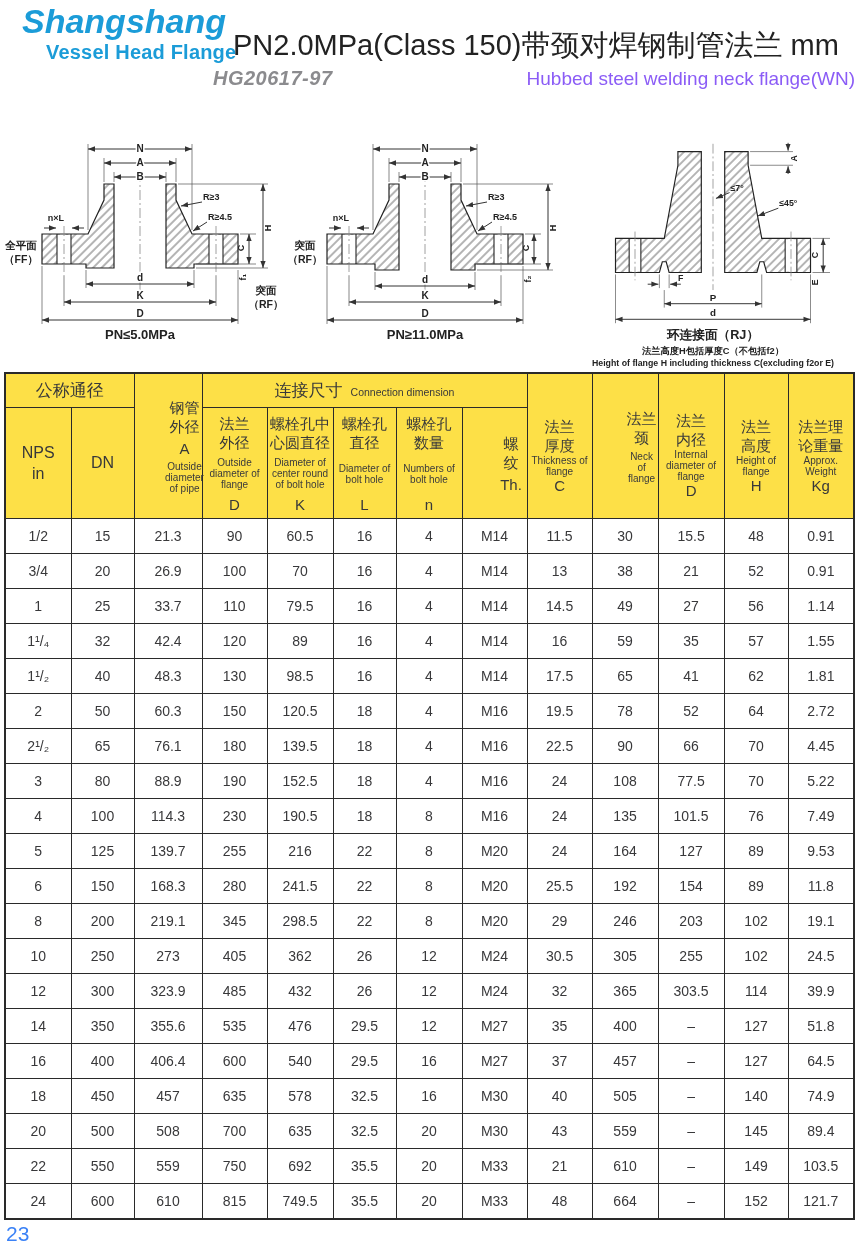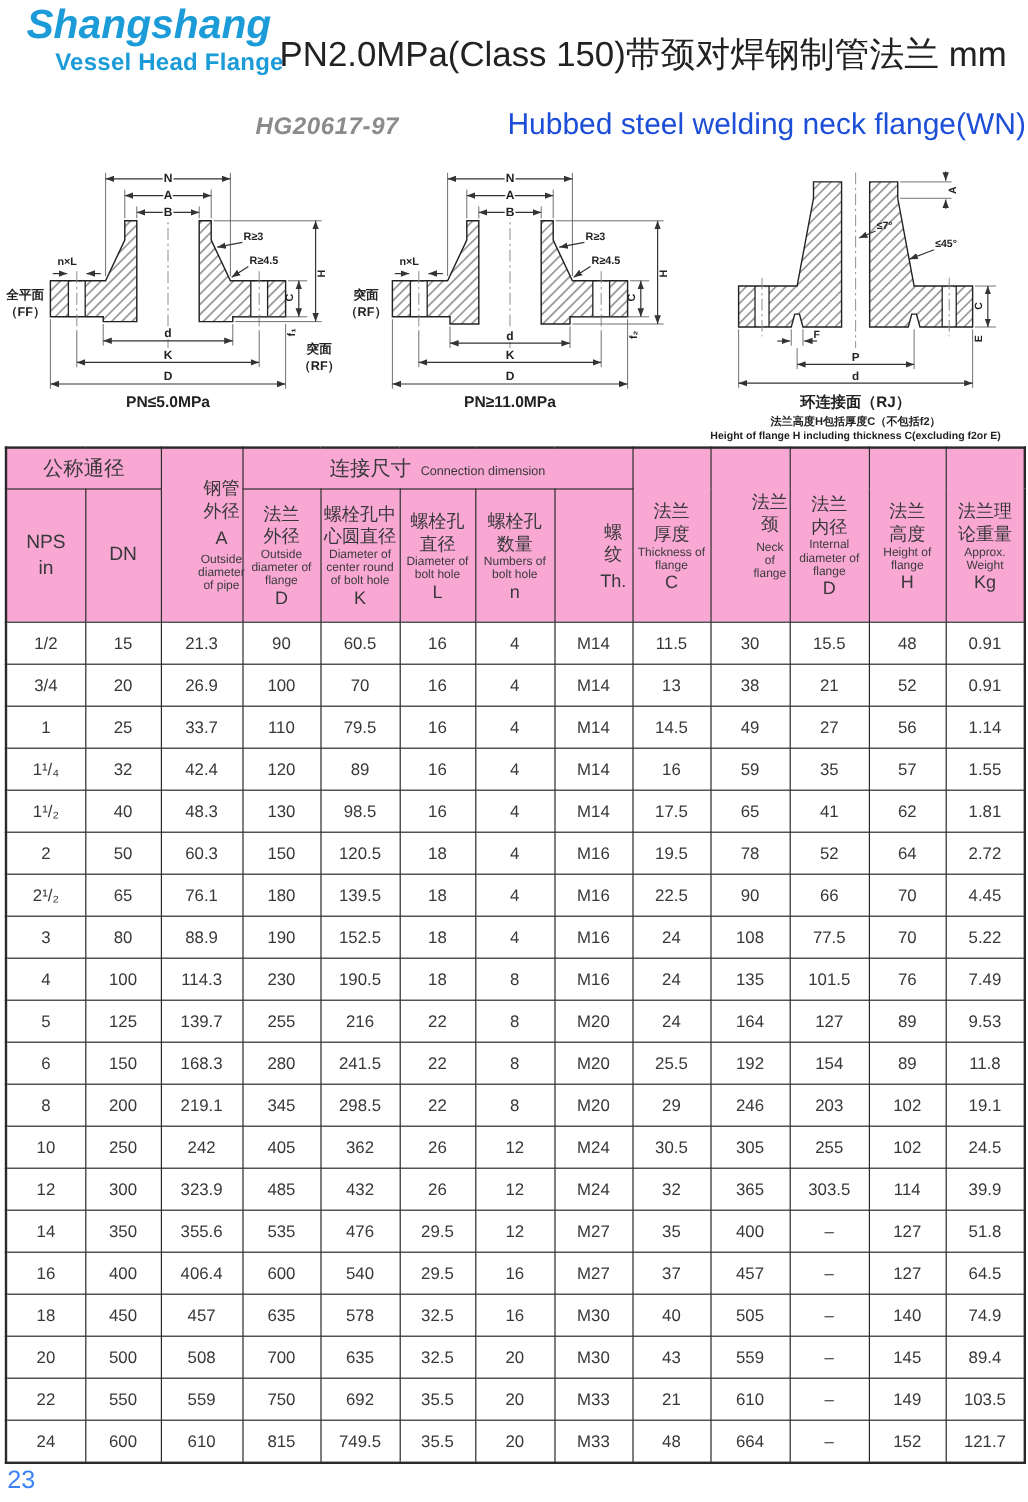--- a/index.html
+++ b/index.html
@@ -8,48 +8,48 @@
     font-family:"Liberation Sans","DejaVu Sans",sans-serif;color:#2e2e30;
     overflow:hidden;
   }
   
   .hdr{position:absolute;left:0;top:0;width:857px;height:132px;}
   .logo{position:absolute;left:22px;top:2px;color:#1b9cd8;}
   .logo-1{font-size:34px;font-weight:bold;font-style:italic;letter-spacing:0;line-height:38px;}
   .logo-2{font-size:20px;font-weight:bold;line-height:24px;letter-spacing:.2px;margin-left:24px;}
   .title-block{position:absolute;left:213px;top:26px;right:2px;}
   .main-title{font-size:29px;color:#222;white-space:nowrap;margin-left:20px;}
-  .sub-row{display:flex;justify-content:space-between;align-items:baseline;margin-top:24px;}
+  .sub-row{display:flex;justify-content:space-between;align-items:baseline;margin-top:1px;}
   .standard{font-size:20px;font-weight:bold;font-style:italic;color:#8b8b8e;letter-spacing:.5px;}
-  .subtitle{font-size:25px;color:#1d4ed8;}
+  .subtitle{font-size:19px;color:#8b5cf6;}
   
   .dgs{position:absolute;left:0;top:136px;width:857px;height:234px;display:flex;}
   svg text{font-family:"Liberation Sans","DejaVu Sans",sans-serif;fill:#222;}
   .body{fill:url(#hatch);stroke:#222;stroke-width:1.2;}
   .edge{stroke:#222;stroke-width:1.1;}
   .dim{stroke:#333;stroke-width:1;}
   .ext{stroke:#555;stroke-width:.7;}
   .cl{stroke:#888;stroke-width:.8;stroke-dasharray:10 3 2 3;}
   .dimlbl{font-size:10px;font-weight:bold;paint-order:stroke;stroke:#fff;stroke-width:3px;fill:#222;}
   .dgm-small{font-size:9px;font-weight:bold;}
   .dgm-side{font-size:10.5px;font-weight:bold;}
   .dgm-cap{font-size:13px;font-weight:bold;}
   .note-cn{font-size:9.5px;font-weight:bold;}
   .note-en{font-size:9px;font-weight:bold;}
   
   .tbl-wrap{position:absolute;left:4px;top:372px;}
   table{border-collapse:collapse;table-layout:fixed;width:849px;color:#38383a;}
   table{border:2px solid #2a2a2a;}
   th,td{border:1px solid #2a2a2a;text-align:center;vertical-align:middle;padding:0;font-weight:normal;}
-  thead th{background:#f9a8d4;}
+  thead th{background:#fde047;}
   .g1{height:34px;font-size:17px;}
   .g2 .cn-big{font-size:17px;}
   .g2 .en-small{font-size:10.5px;margin-left:8px;}
   .h2{height:110px;}
-  .hc{height:100%;box-sizing:border-box;display:flex;flex-direction:column;align-items:center;justify-content:center;padding:6px 1px 5px 1px;}
+  .hc{height:100%;box-sizing:border-box;display:flex;flex-direction:column;align-items:center;justify-content:space-between;padding:6px 1px 5px 1px;}
   .hc-mid{justify-content:center;gap:4px;margin-left:33px;}
   .hc-tall{padding-top:24px;}
   .cn{font-size:15px;line-height:19px;}
   .en{font-size:10px;line-height:11px;color:#3a3a3c;padding:0 2px;}
   .sym{font-size:15px;line-height:17px;}
   .npscell{font-size:16px;line-height:21px;}
   tbody td{height:34px;font-size:14px;}
   
   .pageno{position:absolute;left:6px;top:1222px;font-size:21px;color:#3b82f6;}
 </style>
@@ -538,21 +538,21 @@
           <td>M20</td>
           <td>29</td>
           <td>246</td>
           <td>203</td>
           <td>102</td>
           <td>19.1</td>
         </tr>
         <tr>
           <td>10</td>
           <td>250</td>
-          <td>242</td>
+          <td>273</td>
           <td>405</td>
           <td>362</td>
           <td>26</td>
           <td>12</td>
           <td>M24</td>
           <td>30.5</td>
           <td>305</td>
           <td>255</td>
           <td>102</td>
           <td>24.5</td>

